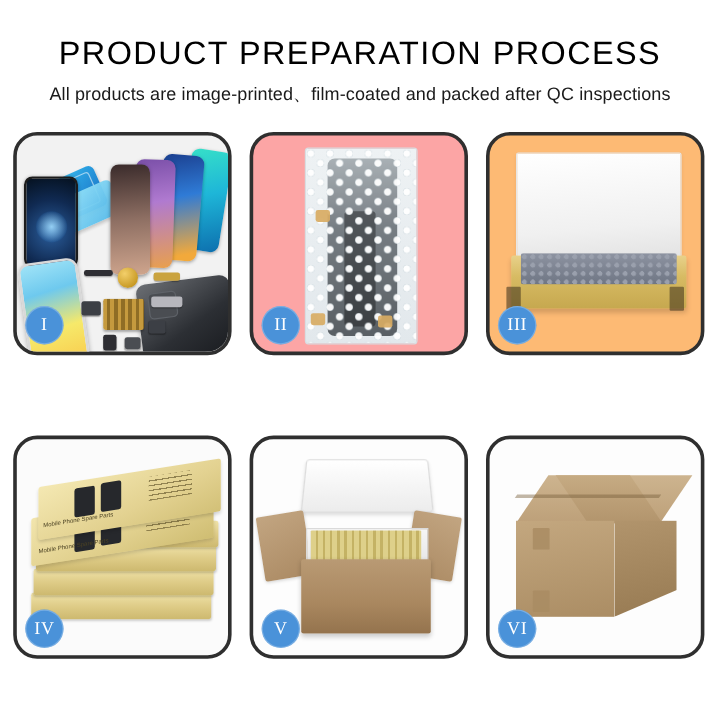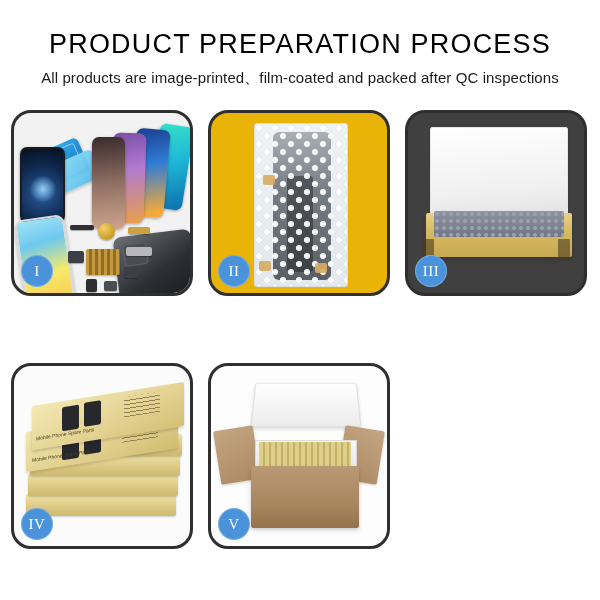--- a/index.html
+++ b/index.html
@@ -24,21 +24,21 @@
   .grid{
     position:absolute;left:11px;top:110px;
     width:578px;display:grid;
     grid-template-columns:repeat(3,182px);
     grid-template-rows:186px 186px;
     column-gap:15px;row-gap:67px;
   }
   .panel{
     position:relative;box-sizing:border-box;
     border:3px solid #2f2f2f;border-radius:20px;
-    background:#eab308;overflow:hidden;
+    background:#fca5a5;overflow:hidden;
   }
   .stage{position:absolute;inset:0;}
 
   .badge{
     position:absolute;left:7px;bottom:6px;width:32px;height:32px;
     border-radius:50%;background:#4a92d9;color:#fff;
     display:flex;align-items:center;justify-content:center;
     font-family:"Liberation Serif","DejaVu Serif",serif;
     font-size:15px;letter-spacing:.5px;z-index:40;
     box-shadow:0 0 0 1px rgba(255,255,255,.25) inset;
@@ -152,21 +152,21 @@
     background:linear-gradient(180deg,#2b2f33,#15181b);border-radius:3px;opacity:.9;
   }
   .tape{
     position:absolute;width:12px;height:10px;background:#d8ab63;border-radius:2px;opacity:.92;
   }
   .tape-a{left:52px;top:62px;}
   .tape-b{left:48px;top:148px;}
   .tape-c{left:104px;top:150px;}
 
   
-  .p3{background:#404040;}
+  .p3{background:#fdba74;}
   .lid3{
     position:absolute;left:22px;top:14px;width:136px;height:86px;
     background:linear-gradient(175deg,#ffffff,#f0f0f0 70%,#e3e3e3);
     border:1px solid #e6e6e6;border-radius:2px;
     box-shadow:0 2px 3px rgba(0,0,0,.07);
   }
   .lid3:after{
     content:"";position:absolute;left:0;right:0;bottom:-11px;height:12px;
     background:linear-gradient(180deg,#f7f7f7,#e2e2e2);
   }
@@ -383,15 +383,27 @@
         <div class="foamlid"></div>
         <div class="flapL"></div>
         <div class="flapR"></div>
         <div class="innerfoam"></div>
         <div class="yellowpack"></div>
         <div class="cartonbody"></div>
       </div>
       <div class="badge">V</div>
     </div>
 
+    <div class="panel p6">
+      <div class="stage">
+        <div class="cb-top"></div>
+        <div class="cb-top2"></div>
+        <div class="seam"></div>
+        <div class="cb-front"></div>
+        <div class="cb-side"></div>
+        <div class="tapebit tb1"></div>
+        <div class="tapebit tb2"></div>
+      </div>
+      <div class="badge">VI</div>
+    </div>
 
   </div>
 </div>
 
 </body></html>

